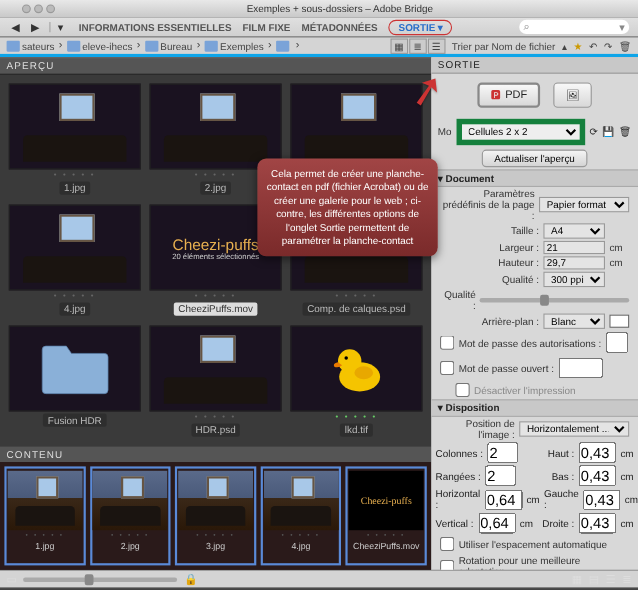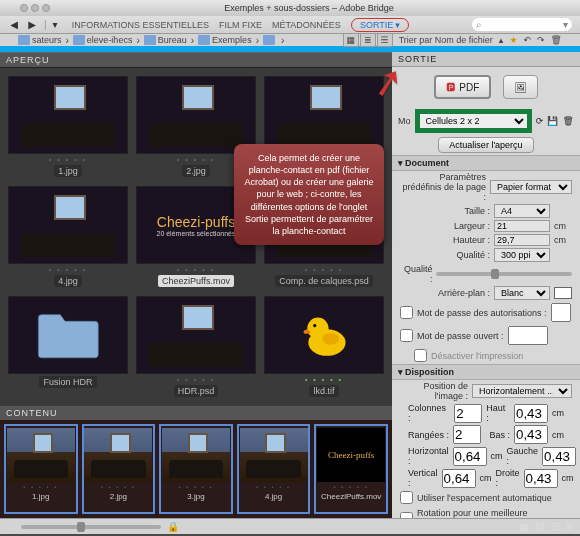--- a/index.html
+++ b/index.html
@@ -2,26 +2,26 @@
 <html><head>
 <meta charset="utf-8">
 <style>
   * { box-sizing: border-box; margin: 0; padding: 0; font-family: Arial, sans-serif; }
   body { width: 580px; height: 536px; background: #4a4a4a; color: #ddd; font-size: 10px; overflow: hidden; position: relative; }
   .titlebar { background: linear-gradient(#e8e8e8,#c8c8c8); height: 16px; display: flex; align-items: center; padding: 0 20px; color: #333; font-size: 9px; }
   .traffic { display: flex; gap: 3px; margin-right: 8px; }
   .titlebar .dot { width: 8px; height: 8px; border-radius: 50%; background: #bbb; border: 1px solid #999; }
   .topbar { background: linear-gradient(#e0e0e0,#d0d0d0); height: 18px; display: flex; align-items: center; padding: 0 8px; gap: 6px; color: #333; border-bottom: 1px solid #999; }
   .nav-arrow { width: 12px; height: 12px; display:flex;align-items:center;justify-content:center; }
-  .tabbar { display: flex; align-items: center; gap: 10px; padding: 0 8px; font-size: 9px; font-weight: normal; }
+  .tabbar { display: flex; align-items: center; gap: 10px; padding: 0 8px; font-size: 9px; font-weight: bold; }
   .tabbar .tab { color: #555; }
   .tabbar .tab.active { color: #2a6fc9; border: 1px solid #c33; border-radius: 8px; padding: 1px 8px; display:flex;align-items:center;gap:2px;}
   .searchwrap { margin-left: auto; background: #fff; border-radius: 8px; width: 100px; height: 13px; display:flex;align-items:center;padding:0 4px; }
   .searchwrap input { border:none; outline:none; width:100%; font-size:9px; }
-  .crumbbar { background: #d4d4d4; height: 18px; display:flex; align-items:center; padding: 0 18px; gap:4px; color:#444; border-bottom:6px solid #0ea5e9; }
+  .crumbbar { background: #d4d4d4; height: 18px; display:flex; align-items:center; padding: 0 6px; gap:4px; color:#444; border-bottom:3px solid #0ea5e9; }
   .crumb { display:flex; align-items:center; gap:2px; font-size:9px;}
   .folder-ico { width:12px;height:10px;background:#7aa3d8;border-radius:1px;display:inline-block;}
   .sortbar { margin-left:auto; display:flex;align-items:center;gap:6px; font-size:9px;}
   .viewbtns { display:flex;gap:1px; }
   .vbtn{width:16px;height:14px;background:#ccc;border:1px solid #999;display:flex;align-items:center;justify-content:center;}
   .main { display:flex; height: 466px; }
   .left { width: 392px; background:#3a3a3a; display:flex; flex-direction:column;}
   .right { flex:1; background:#d8d8d8; color:#222; display:flex; flex-direction:column; overflow:hidden;}
   .panel-hdr { background:#555; padding:2px 6px; font-size:9px; letter-spacing:1px; border-top:1px solid #666;border-bottom:1px solid #222;}
   .grid { flex:1; overflow:auto; padding:8px; display:grid; grid-template-columns: repeat(3, 1fr); gap:8px;}
@@ -30,21 +30,21 @@
   .room { background: linear-gradient(#5a6a8a 0%, #4a5a7a 45%, #3a2818 45%, #2a1808 100%); position:relative;}
   .room::before{content:"";position:absolute;left:38%;top:10%;width:24%;height:28%;background:#a8c8e8;border:2px solid #654;}
   .room::after{content:"";position:absolute;left:10%;bottom:8%;width:80%;height:32%;background:#1a1410;border-radius:4px 4px 0 0;}
   .cheezi { background:#000; display:flex;flex-direction:column;align-items:center;justify-content:center;color:#e8b050;font-family:cursive;}
   .duck { background:#fff; display:flex;align-items:center;justify-content:center;}
   .duck svg{width:70%;height:70%;}
   .folderbig{background:transparent;border:none;display:flex;align-items:center;justify-content:center;}
   .folderbig svg{width:70%;height:70%;}
   .thumb .dots{color:#666;font-size:7px;letter-spacing:2px;}
   .thumb .caption{font-size:9px;color:#bbb;background:rgba(0,0,0,0.2);padding:1px 4px;border-radius:2px;}
-  .callout { position:absolute; left:234px; top:144px; width:150px; background:linear-gradient(#a14545,#7a2a2a); border-radius:8px; padding:8px; color:#fff; font-size:9px; text-align:center; line-height:1.35; box-shadow:0 2px 8px rgba(0,0,0,0.5);}
+  .callout { position:absolute; left:234px; top:144px; width:164px; background:linear-gradient(#a14545,#7a2a2a); border-radius:8px; padding:8px; color:#fff; font-size:9px; text-align:center; line-height:1.35; box-shadow:0 2px 8px rgba(0,0,0,0.5);}
   .arrow { position:absolute; left:372px; top:60px; color:#c33; font-size:38px; transform:rotate(-12deg); pointer-events:none; text-shadow:0 1px 2px rgba(0,0,0,0.3);}
   .filmstrip-hdr{background:#555;padding:2px 6px;font-size:9px;letter-spacing:1px;}
   .filmstrip{height:98px;background:#2a1a1a;display:flex;gap:4px;padding:4px;overflow-x:auto;}
   .film-thumb{min-width:72px;display:flex;flex-direction:column;align-items:center;border:1px solid #4a7ac8;padding:2px;}
   .film-thumb.sel{border:2px solid #5a8ad8;}
   .film-thumb .fimg{width:68px;height:54px;}
   .film-thumb .dots{color:#555;font-size:6px;letter-spacing:2px;margin-top:2px;}
   .film-thumb .fcap{font-size:8px;color:#ccc;margin-top:2px;}
   
   .r-hdr{background:#c8c8c8;padding:2px 6px;font-size:9px;letter-spacing:1px;border-bottom:1px solid #999;}
@@ -54,21 +54,21 @@
   .outbtns{display:flex;gap:12px;justify-content:center;padding:8px;}
   .outbtn{background:linear-gradient(#f8f8f8,#d8d8d8);border:1px solid #999;border-radius:4px;padding:4px 10px;display:flex;align-items:center;gap:4px;font-size:10px;}
   .outbtn.active{border:2px solid #888;}
   .section{background:#c8c8c8;padding:2px 6px;font-size:9px;font-weight:bold;border-top:1px solid #aaa;border-bottom:1px solid #aaa;}
   .section::before{content:"▸ ";}
   .section.open::before{content:"▾ ";}
   .field{display:flex;align-items:center;justify-content:flex-end;padding:1px 8px;gap:4px;font-size:9px;}
   .field .lbl{color:#333;text-align:right;}
   .field input,.field select{width:56px;font-size:9px;padding:0 2px;border:1px solid #999;background:#e4e4e4;}
   .field .unit{color:#333;width:18px;}
-  .field2{display:flex;align-items:center;padding:1px 16px;gap:4px;font-size:9px;}
+  .field2{display:flex;align-items:center;padding:1px 4px;gap:4px;font-size:9px;}
   .chk{display:flex;align-items:center;gap:4px;padding:2px 8px;font-size:9px;color:#333;}
   .btnwide{background:linear-gradient(#f4f4f4,#d4d4d4);border:1px solid #999;border-radius:4px;padding:2px 10px;font-size:9px;margin:2px auto;display:block;}
   .swatch{width:18px;height:12px;border:1px solid #666;display:inline-block;}
   .statusbar{background:#d4d4d4;height:16px;display:flex;align-items:center;padding:0 6px;gap:6px;border-top:1px solid #999;}
   .slider{width:140px;height:4px;background:#aaa;border-radius:2px;position:relative;}
   .slider::after{content:"";position:absolute;left:40%;top:-3px;width:8px;height:10px;background:#888;border-radius:2px;}
 </style>
 </head>
 <body>
 

